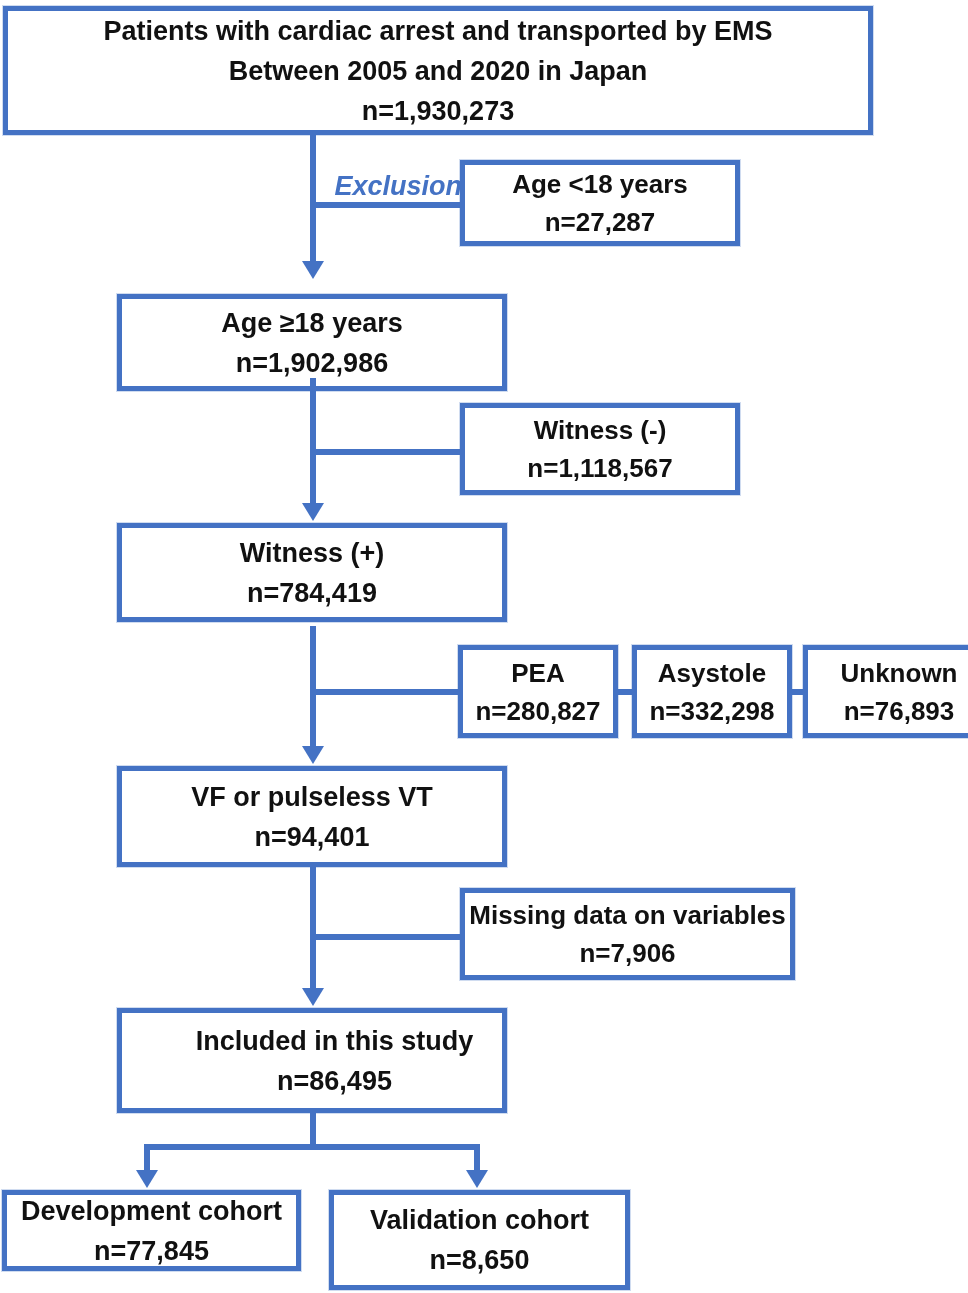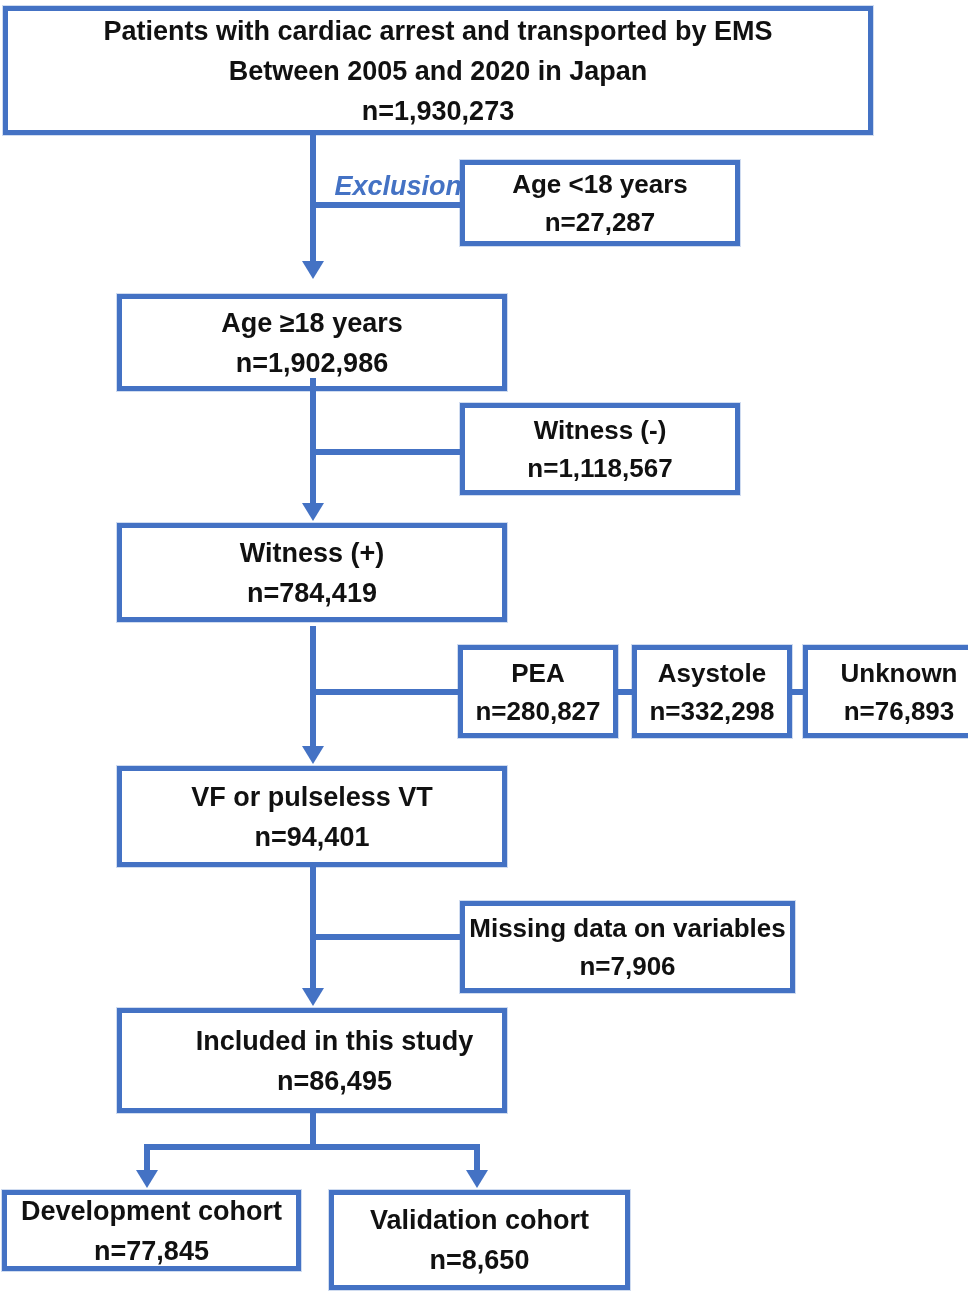--- a/index.html
+++ b/index.html
@@ -127,21 +127,21 @@
 
   <div class="box" style="left:117px; top:766px; width:390px; height:101px;">
     <div>VF or pulseless VT</div>
     <div>n=94,401</div>
   </div>
 
   <div class="vline" style="left:310px; top:867px; height:123px;"></div>
   <div class="hline" style="left:310px; top:934px; width:150px;"></div>
   <div class="arrow-down" style="left:302px; top:988px;"></div>
 
-  <div class="box side" style="left:460px; top:888px; width:335px; height:92px;margin-top:13px;">
+  <div class="box side" style="left:460px; top:888px; width:335px; height:92px;">
     <div>Missing data on variables</div>
     <div>n=7,906</div>
   </div>
 
   <div class="box" style="left:117px; top:1008px; width:390px; height:105px;padding-left:45px;">
     <div>Included in this study</div>
     <div>n=86,495</div>
   </div>
 
   <div class="vline" style="left:310px; top:1113px; height:37px;"></div>

